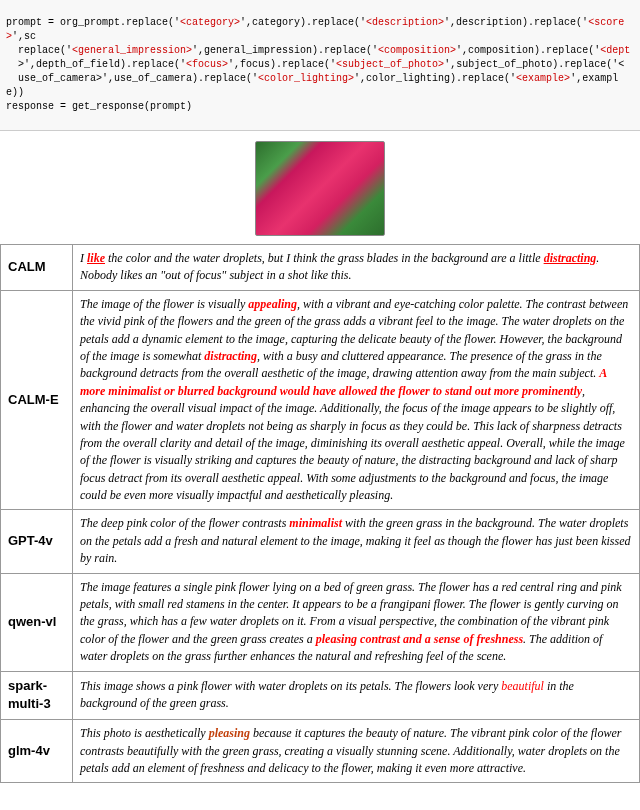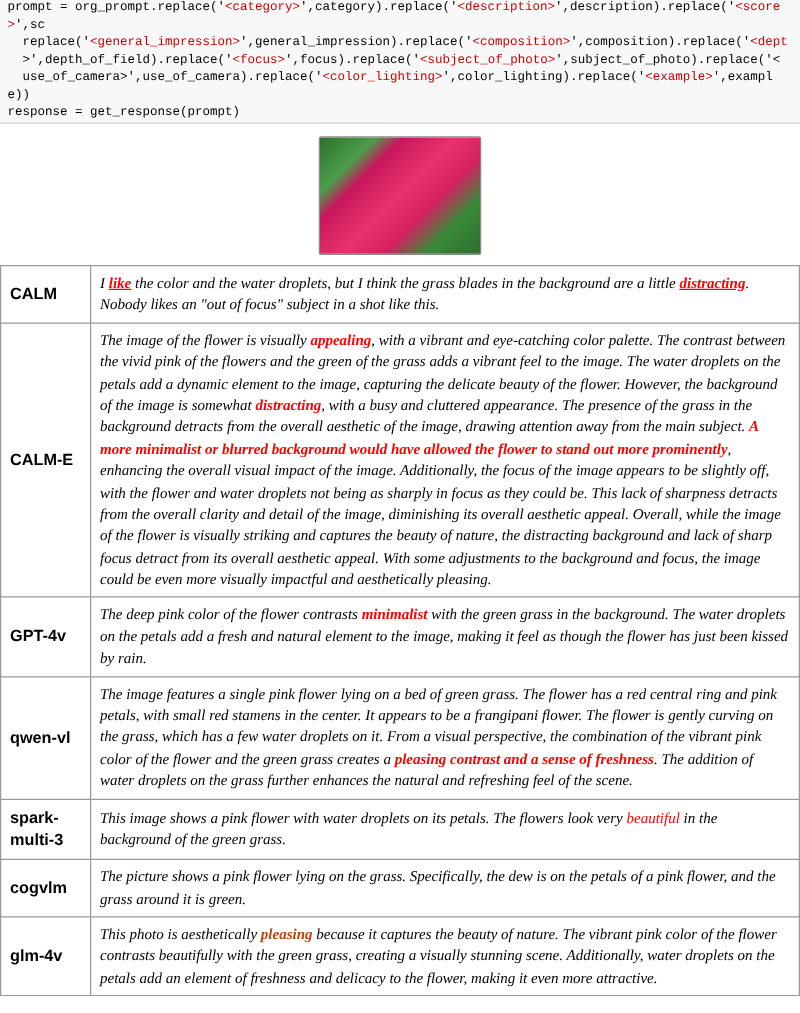--- a/index.html
+++ b/index.html
@@ -7,21 +7,21 @@
       font-family: 'Times New Roman', Times, serif;
       font-size: 12px;
       background: #fff;
       width: 640px;
       overflow-x: hidden;
     }
     .code-block {
       background: #f8f8f8;
       font-family: 'Courier New', monospace;
       font-size: 10px;
-      padding: 0 6px;
+      padding: 16px 6px;
       border-bottom: 1px solid #ccc;
       white-space: pre-wrap;
       word-break: break-all;
       line-height: 1.4;
     }
     .flower-img-container {
       display: flex;
       justify-content: center;
       padding: 10px 0 8px 0;
       background: #fff;
@@ -101,26 +101,20 @@
       </td>
     </tr>
 
     <tr>
       <td class="label">spark-<br>multi-3</td>
       <td class="content">
         This image shows a pink flower with water droplets on its petals. The flowers look very <span style="color:red;font-weight:normal">beautiful</span> in the background of the green grass.
       </td>
     </tr>
 
-    <tr>
-      <td class="label">cogvlm</td>
-      <td class="content">
-        The picture shows a pink flower lying on the grass. Specifically, the dew is on the petals of a pink flower, and the grass around it is green.
-      </td>
-    </tr>
 
     <tr>
       <td class="label">glm-4v</td>
       <td class="content">
         This photo is aesthetically <span style="color:#c2410c;font-weight:bold">pleasing</span> because it captures the beauty of nature. The vibrant pink color of the flower contrasts beautifully with the green grass, creating a visually stunning scene. Additionally, water droplets on the petals add an element of freshness and delicacy to the flower, making it even more attractive.
       </td>
     </tr>
 
   </tbody>
 </table>

